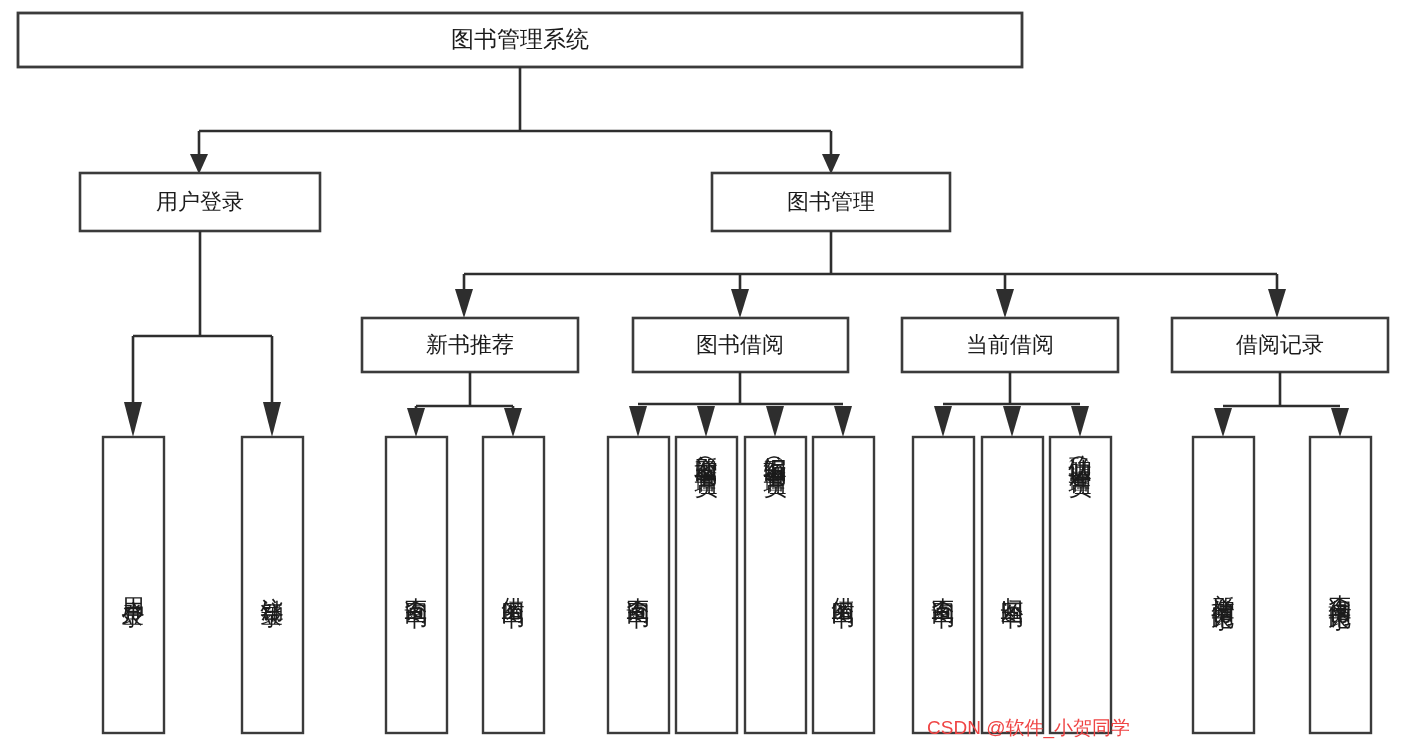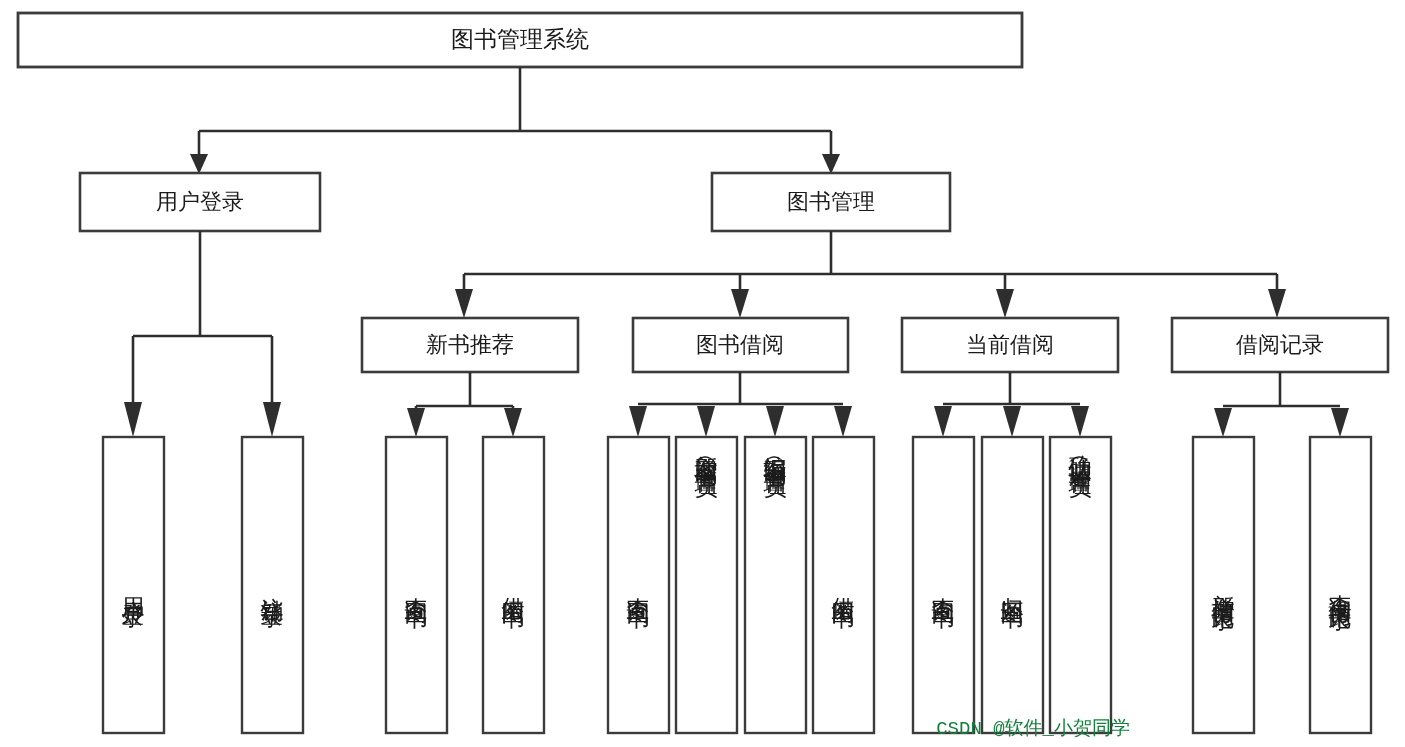--- a/index.html
+++ b/index.html
@@ -76,23 +76,23 @@
     line-height: 1.05;
     letter-spacing: 3px;
     color: #1b1b1b;
     white-space: nowrap;
     text-align: center;
   }
   .watermark {
     position: absolute;
     right: 8px;
     bottom: 6px;
-    font-family: Liberation Mono, monospace;
+    font-family: Liberation Sans, sans-serif;
     font-size: 19px;
-    color: #15803d;
+    color: #ef4444;
     white-space: nowrap;
   }
 </style>
 </head>
 <body>
 
 <div id="diagram-root">
   <svg id="tree-svg" viewBox="0 0 1405 747" xmlns="http://www.w3.org/2000/svg">
 
     <rect class="node-box-title" x="18" y="13" width="1004" height="54"></rect>

